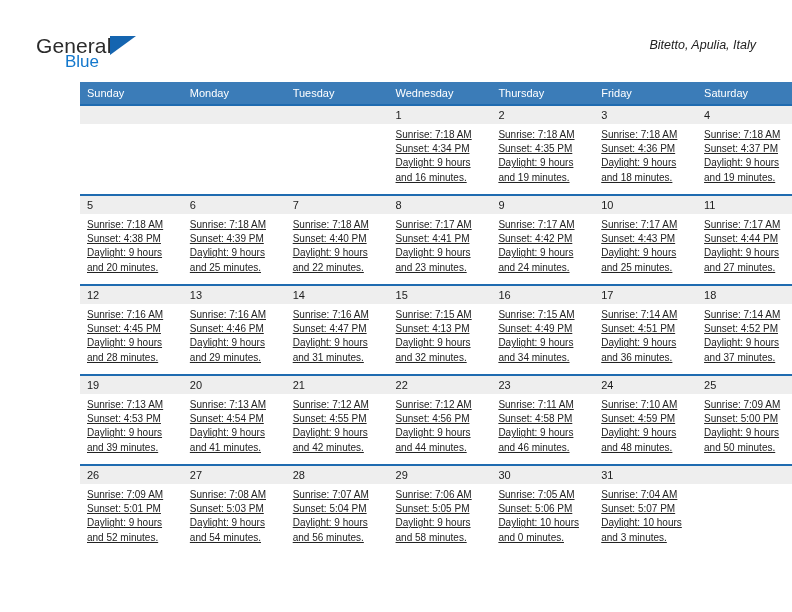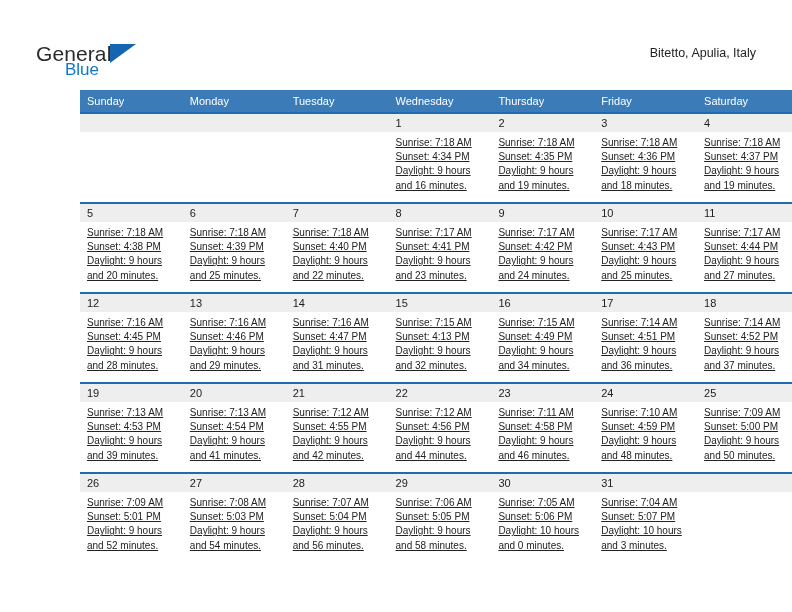--- a/index.html
+++ b/index.html
@@ -12,21 +12,21 @@
     background: #ffffff;
     font-family: "Liberation Sans", sans-serif;
     color: #1a1a1a;
     overflow: hidden;
   }
   .page {
     position: relative;
     width: 792px;
     height: 612px;
     box-sizing: border-box;
-    padding: 12px 36px;
+    padding: 4px 36px;
   }
 
   
   .header {
     display: flex;
     align-items: flex-start;
     justify-content: space-between;
     padding-top: 26px;
     height: 72px;
     box-sizing: border-box;
@@ -70,20 +70,21 @@
     color: #171717;
     line-height: 1.15;
     font-weight: normal;
     margin: 0;
   }
   .cal-subtitle {
     font-size: 12.5px;
     color: #222222;
     margin: 7px 0 0 0;
     line-height: 1.1;
+    font-style: italic;
   }
 
   
   .calendar {
     width: 720px;
     border-collapse: collapse;
     table-layout: fixed;
     margin-top: 6px;
     margin-left: 44px;
   }

